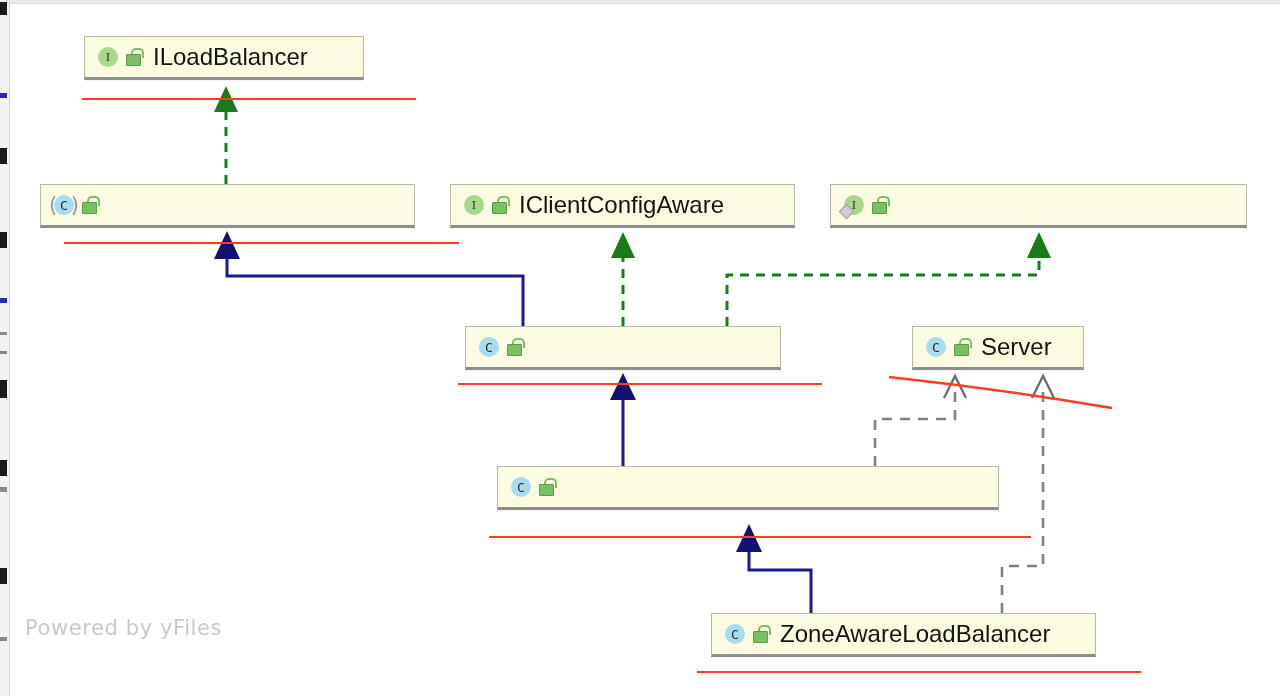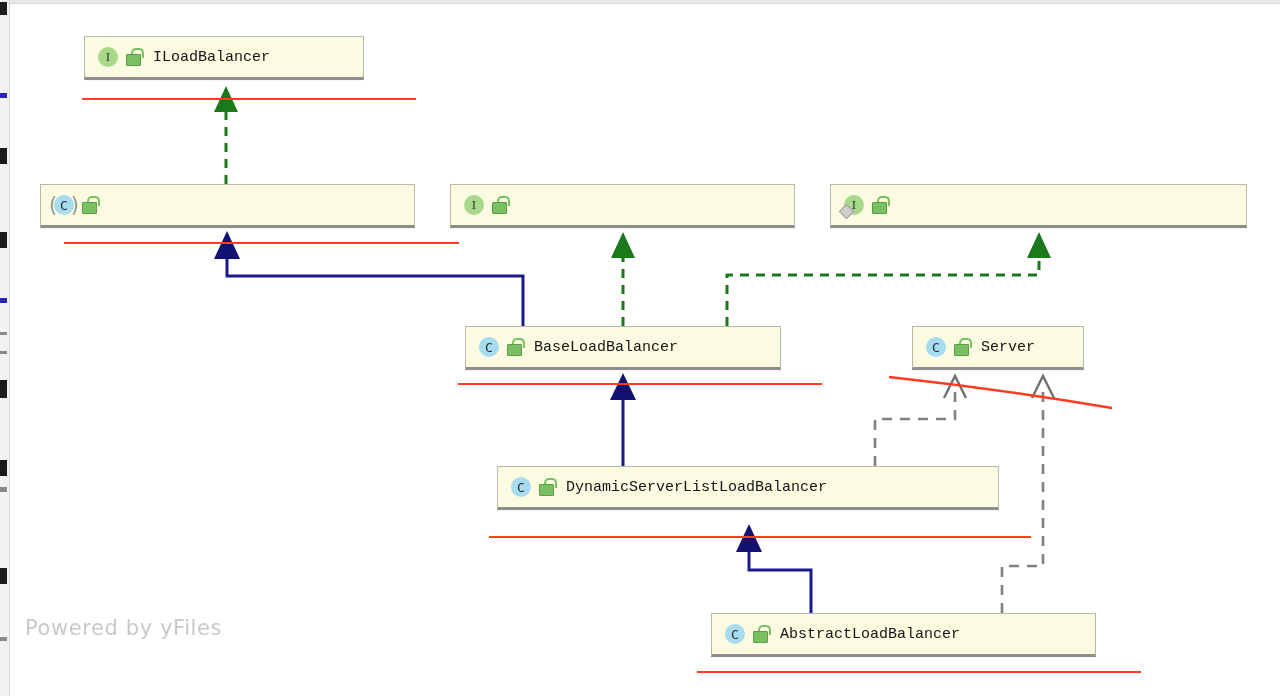--- a/index.html
+++ b/index.html
@@ -62,22 +62,22 @@
     border: 1px solid #b9b9a8;
     border-bottom: 3px solid #8e8e8e;
     display: flex;
     align-items: center;
     padding: 0 14px 0 10px;
     height: 44px;
     z-index: 20;
     box-shadow: 0 1px 0 rgba(0,0,0,0.04);
   }
   .node .label {
-    font-family: Liberation Mono, monospace;
-    font-size: 15px;
+    font-family: Liberation Sans, sans-serif;
+    font-size: 24px;
     color: #141414;
     letter-spacing: 0px;
     white-space: nowrap;
     margin-left: 10px;
   }
 
   
   .ticon {
     position: relative;
     width: 26px; height: 26px;
@@ -249,20 +249,21 @@
   </div>
 
   <div class="node" style="left:450px; top:184px; width:345px;">
     <span class="ticon iface">
       <span class="disc">I</span>
     </span>
     <span class="lock">
       <span class="shackle"></span>
         <span class="body"></span>
     </span>
+    <span class="label">IClientConfigAware</span>
   </div>
 
   <div class="node" style="left:830px; top:184px; width:417px;">
     <span class="ticon iface">
       <span class="disc">I</span>
       <span class="diamond"></span>
     </span>
     <span class="lock">
       <span class="shackle"></span>
         <span class="body"></span>
@@ -270,21 +271,20 @@
   </div>
 
   <div class="node" style="left:465px; top:326px; width:316px;">
     <span class="ticon klass">
       <span class="disc">C</span>
     </span>
     <span class="lock">
       <span class="shackle"></span>
         <span class="body"></span>
     </span>
-    <span class="label">BaseLoadBalancer</span>
   </div>
 
   <div class="node" style="left:912px; top:326px; width:172px;">
     <span class="ticon klass">
       <span class="disc">C</span>
     </span>
     <span class="lock">
       <span class="shackle"></span>
         <span class="body"></span>
     </span>
@@ -292,29 +292,28 @@
   </div>
 
   <div class="node" style="left:497px; top:466px; width:502px;">
     <span class="ticon klass">
       <span class="disc">C</span>
     </span>
     <span class="lock">
       <span class="shackle"></span>
         <span class="body"></span>
     </span>
-    <span class="label">DynamicServerListLoadBalancer</span>
   </div>
 
   <div class="node" style="left:711px; top:613px; width:385px;">
     <span class="ticon klass">
       <span class="disc">C</span>
     </span>
     <span class="lock">
       <span class="shackle"></span>
         <span class="body"></span>
     </span>
-    <span class="label">AbstractLoadBalancer</span>
+    <span class="label">ZoneAwareLoadBalancer</span>
   </div>
 
   <div id="watermark">Powered by yFiles</div>
 
 </div>
 
 </body></html>

